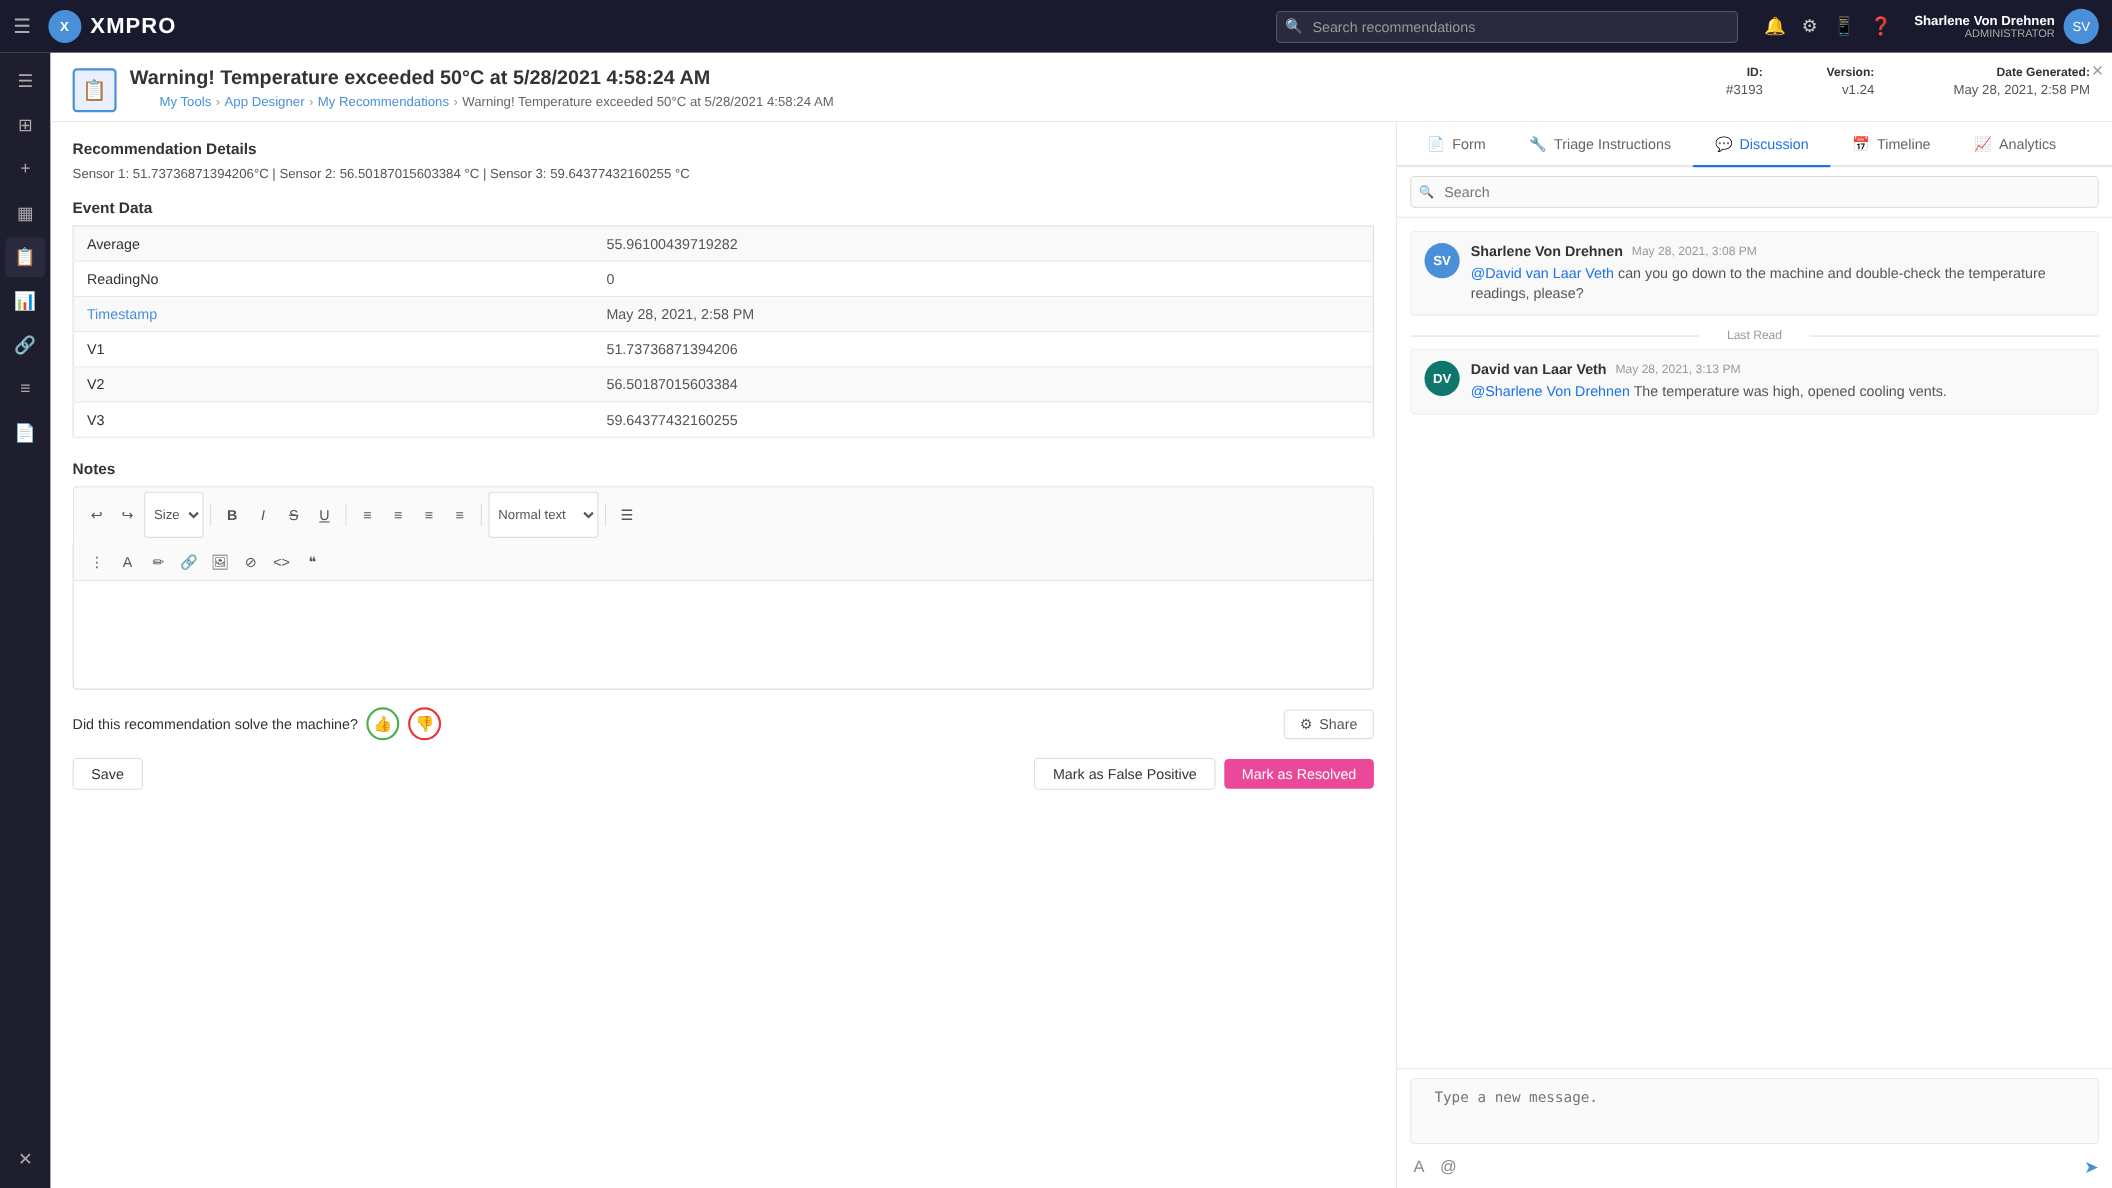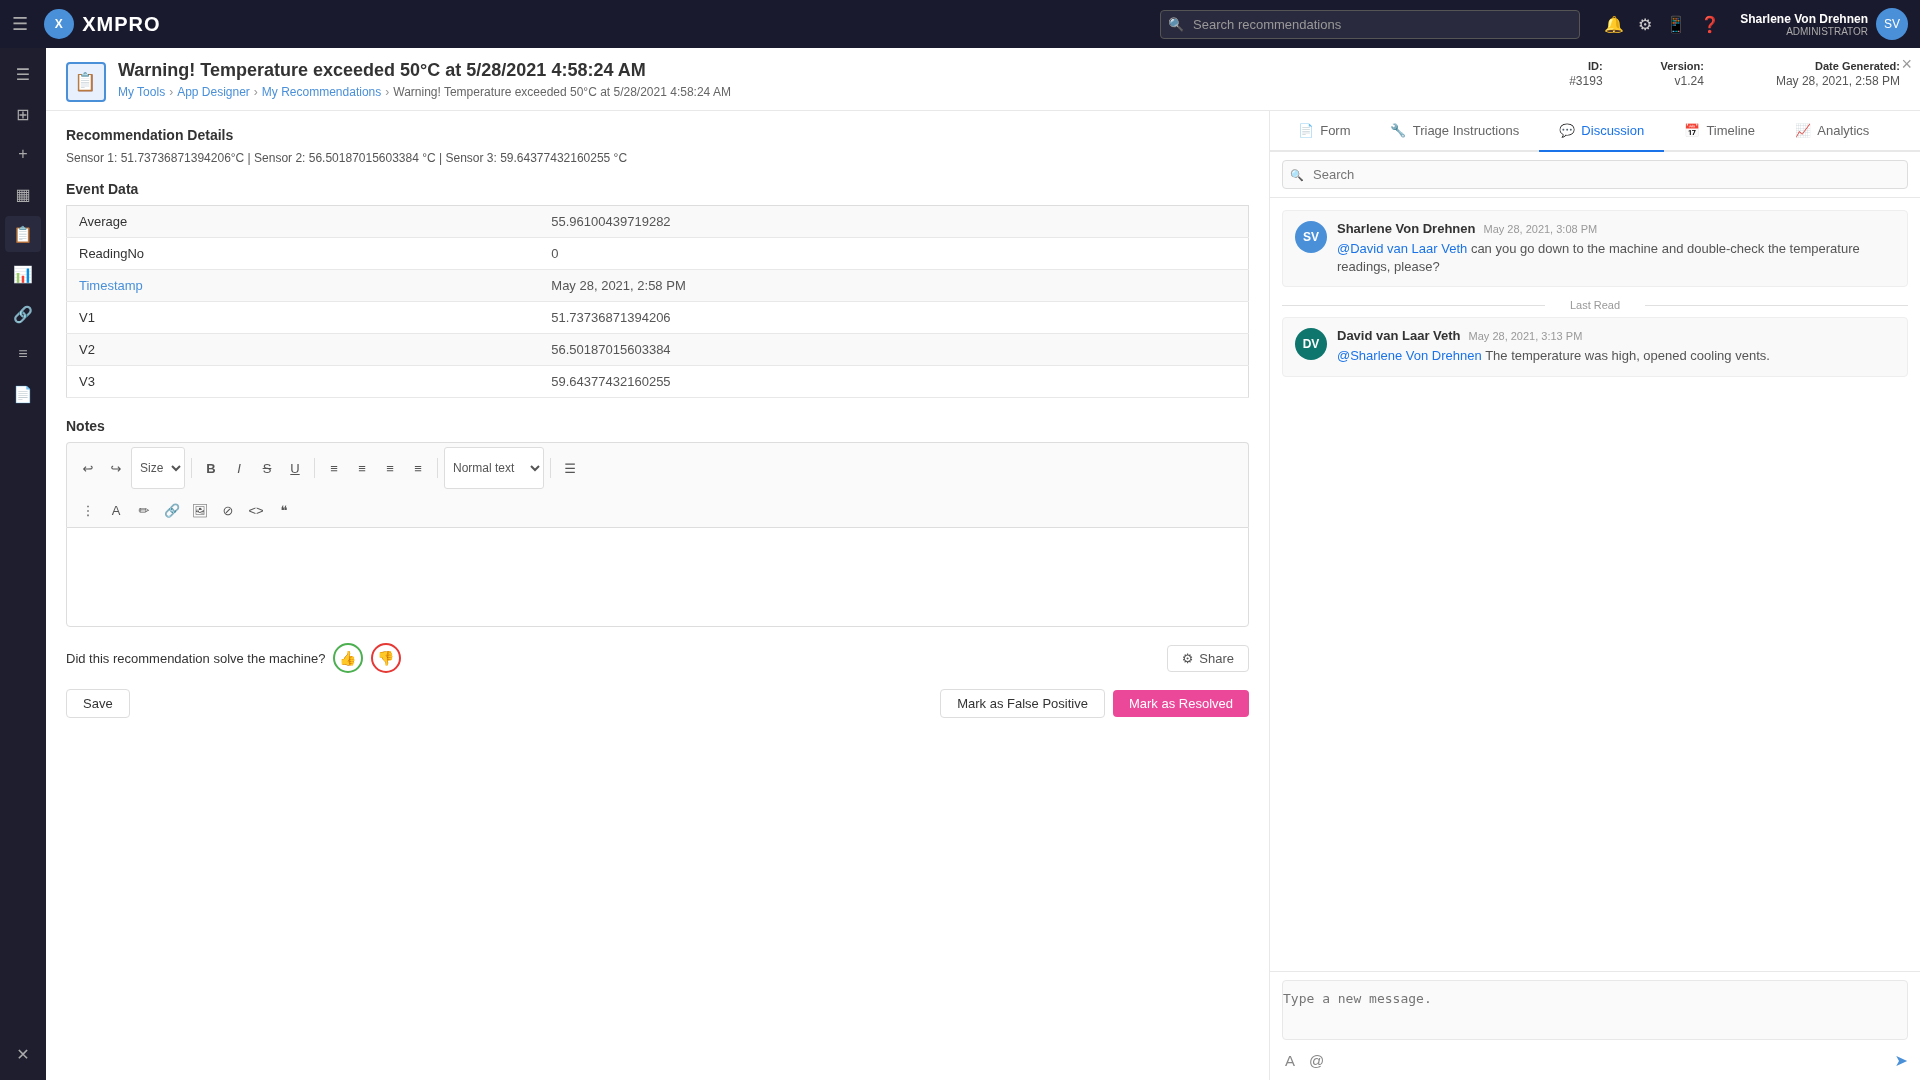--- a/index.html
+++ b/index.html
@@ -178,20 +178,21 @@
       font-weight: 600;
       color: #333;
       margin-bottom: 4px;
     }
     .breadcrumb {
       font-size: 12px;
       color: #4a90d9;
       display: flex;
       gap: 4px;
       align-items: center;
+      margin-left: 27px;
     }
     .breadcrumb span { color: #999; }
     .breadcrumb a { color: #4a90d9; text-decoration: none; }
     .page-meta {
       display: flex;
       gap: 24px;
       margin-left: auto;
       font-size: 12px;
       color: #666;
       text-align: right;
@@ -533,21 +534,21 @@
 
     
     .message-compose {
       border-top: 1px solid #e8e8e8;
       padding: 8px 12px;
     }
     .compose-input {
       width: 100%;
       border: 1px solid #e8e8e8;
       border-radius: 4px;
-      padding: 10px 0;
+      padding: 10px 21px;
       font-size: 13px;
       color: #1d4ed8;
       min-height: 60px;
       outline: none;
       resize: none;
       background: #fafafa;
     }
     .compose-toolbar {
       display: flex;
       align-items: center;

